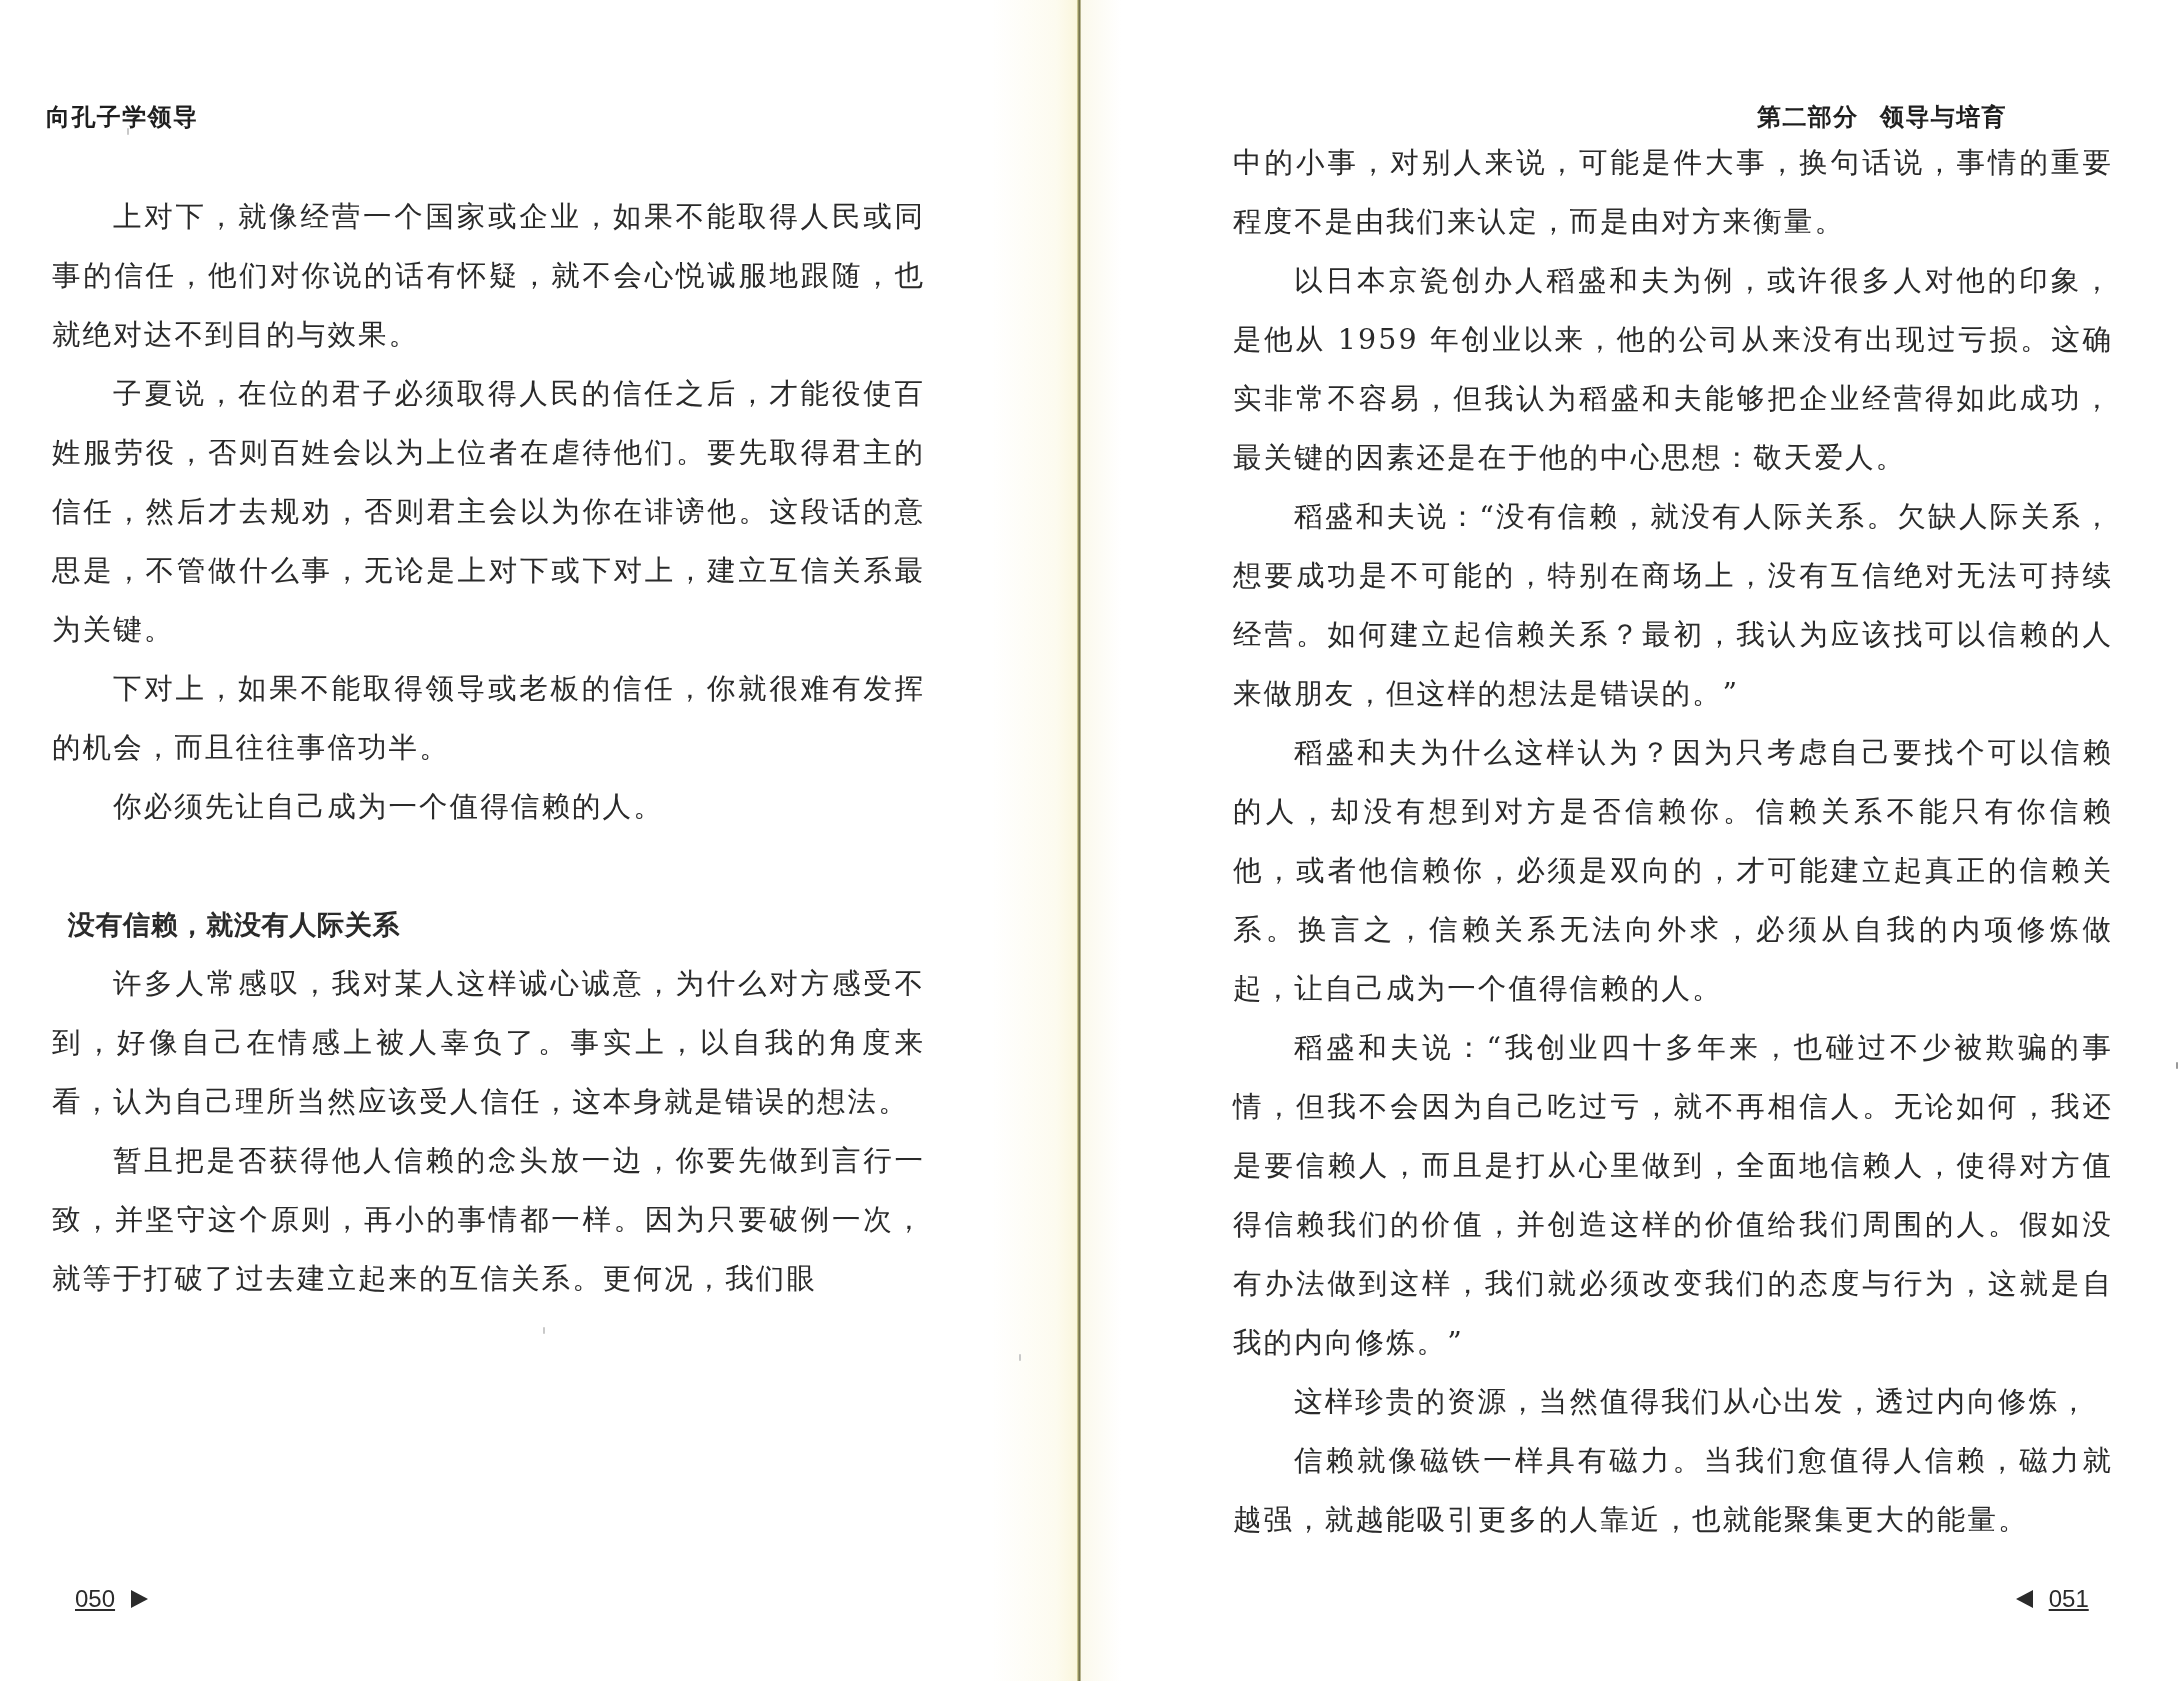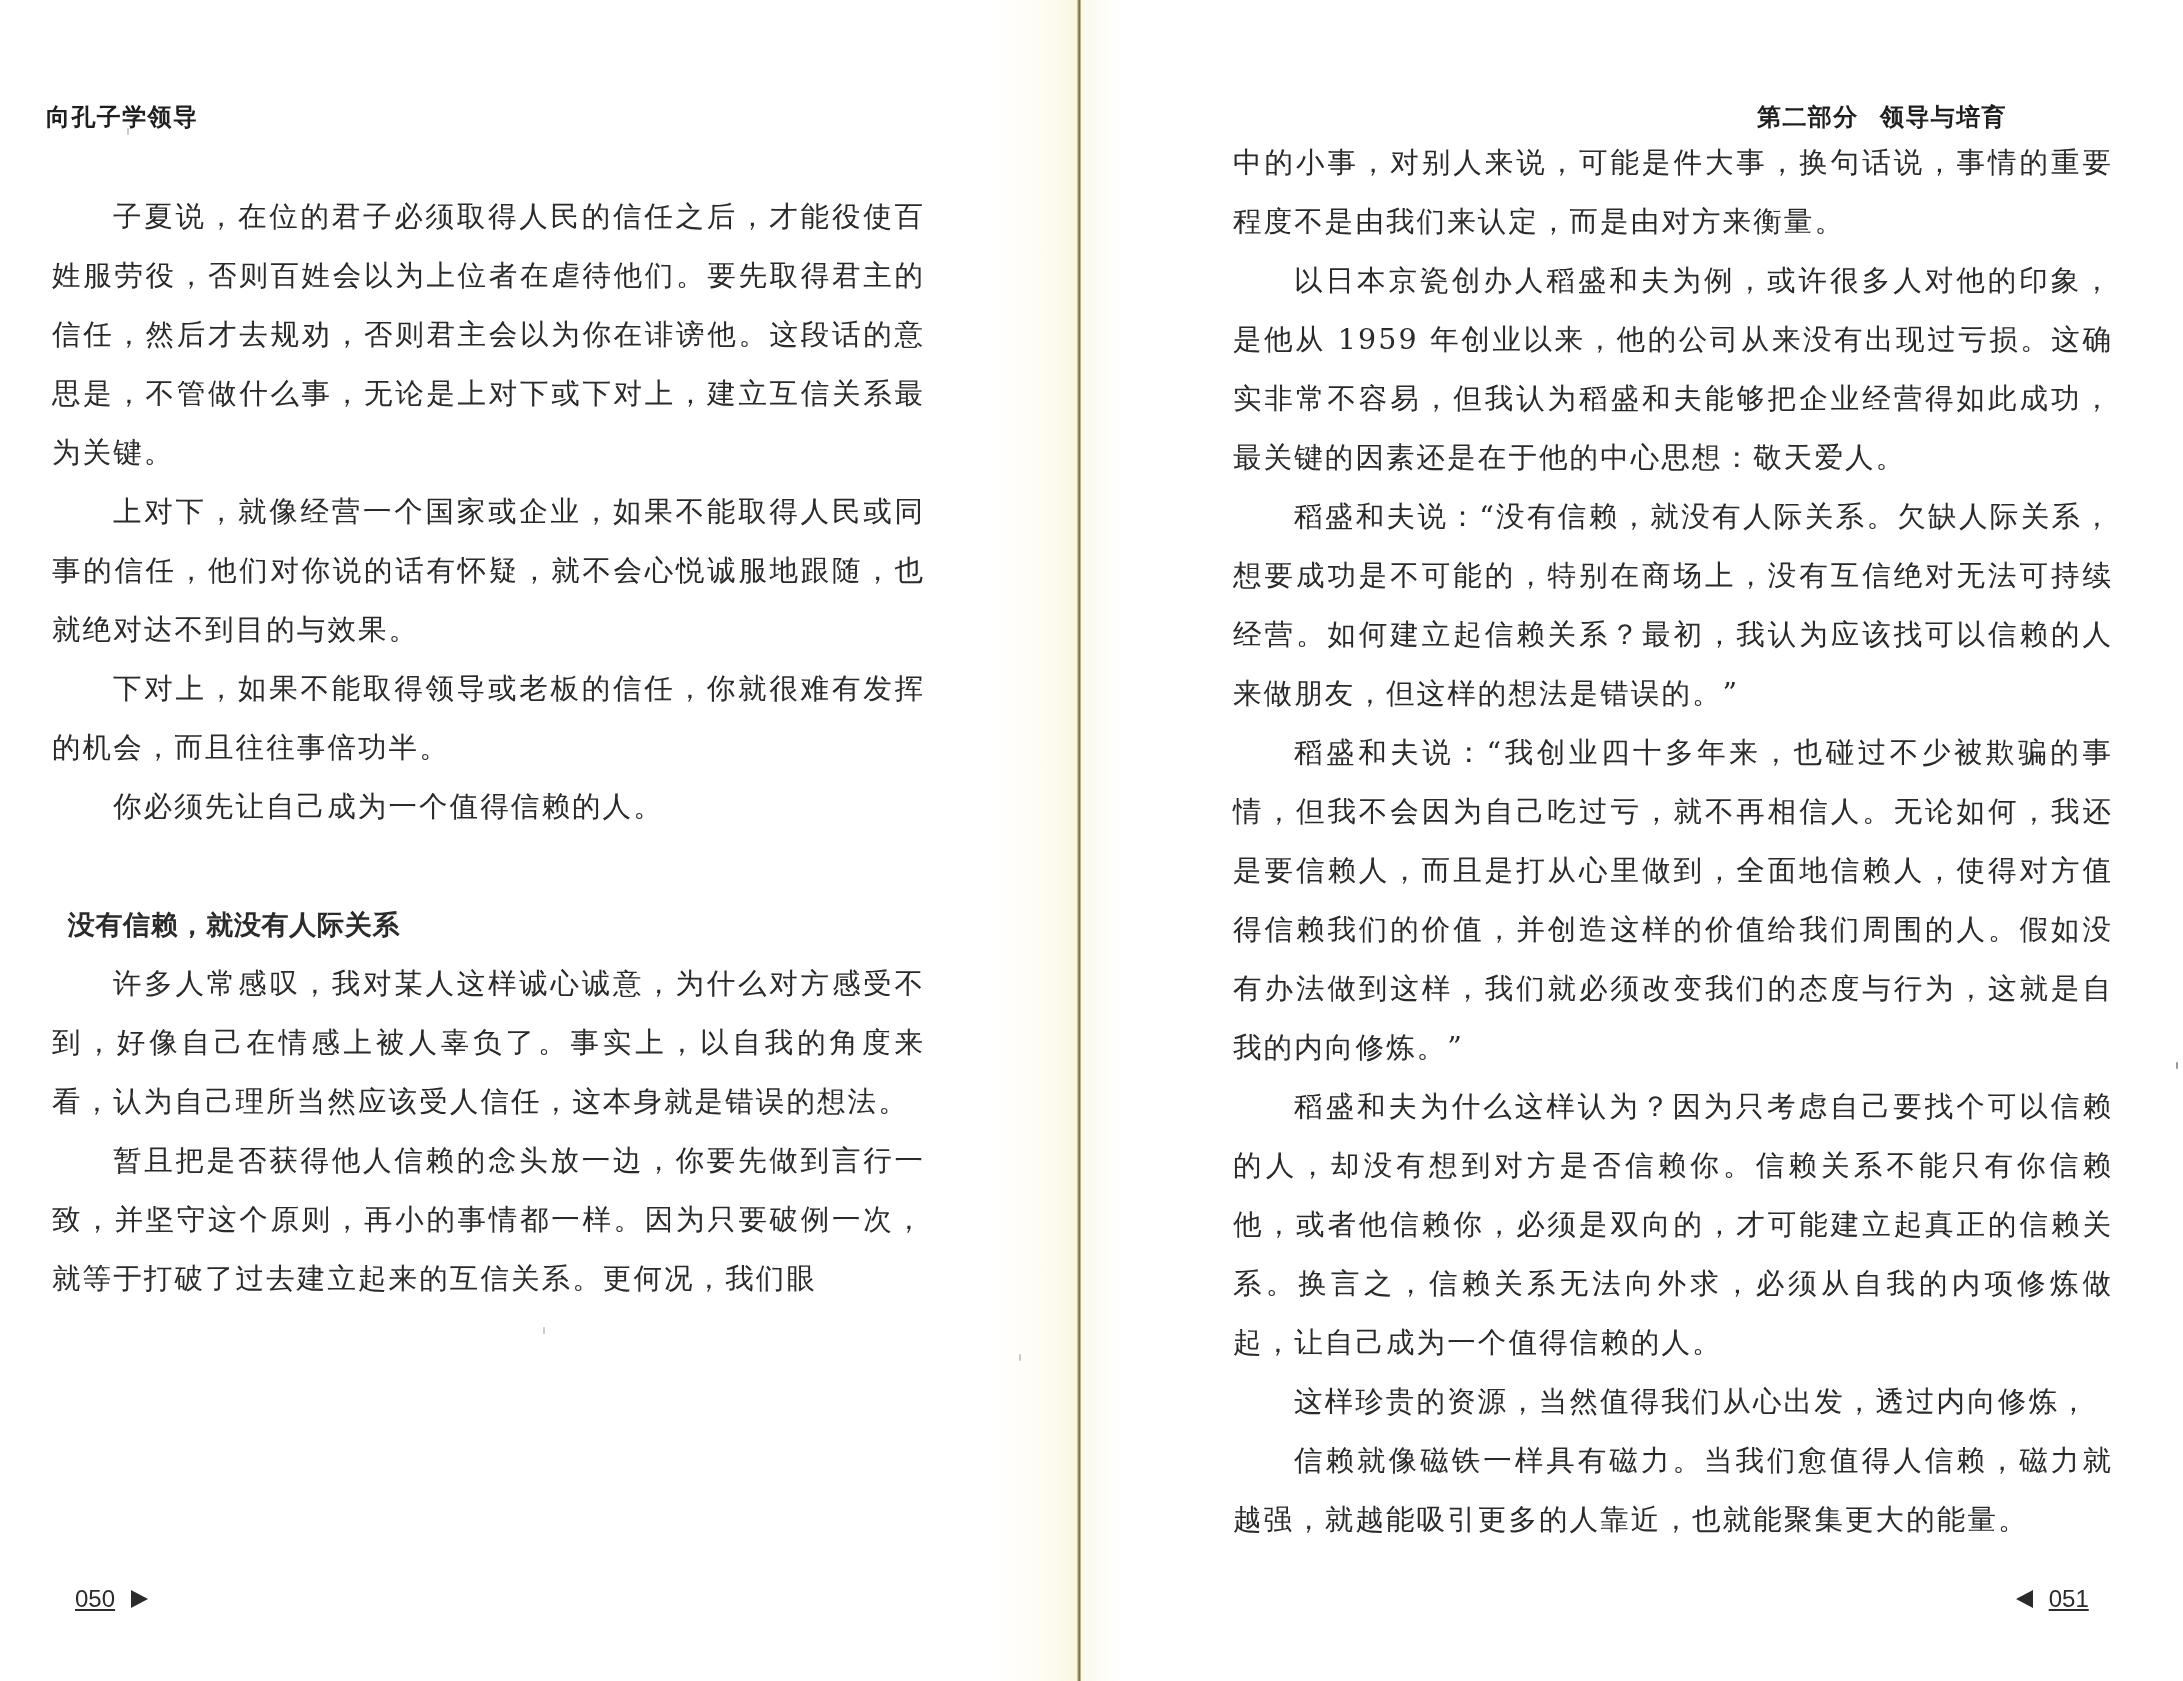--- a/index.html
+++ b/index.html
@@ -116,22 +116,22 @@
       border-radius: 1.4px;
     }
   </style>
 </head>
 <body>
 
 <div class="page page-left">
   <div class="running-head left">向孔子学领导</div>
 
   <div class="text-block left">
+    <p class="para">上对下，就像经营一个国家或企业，如果不能取得人民或同事的信任，他们对你说的话有怀疑，就不会心悦诚服地跟随，也就绝对达不到目的与效果。</p>
     <p class="para">子夏说，在位的君子必须取得人民的信任之后，才能役使百姓服劳役，否则百姓会以为上位者在虐待他们。要先取得君主的信任，然后才去规劝，否则君主会以为你在诽谤他。这段话的意思是，不管做什么事，无论是上对下或下对上，建立互信关系最为关键。</p>
-    <p class="para">上对下，就像经营一个国家或企业，如果不能取得人民或同事的信任，他们对你说的话有怀疑，就不会心悦诚服地跟随，也就绝对达不到目的与效果。</p>
     <p class="para">下对上，如果不能取得领导或老板的信任，你就很难有发挥的机会，而且往往事倍功半。</p>
     <p class="para">你必须先让自己成为一个值得信赖的人。</p>
     <h3 class="section-heading">没有信赖，就没有人际关系</h3>
     <p class="para">许多人常感叹，我对某人这样诚心诚意，为什么对方感受不到，好像自己在情感上被人辜负了。事实上，以自我的角度来看，认为自己理所当然应该受人信任，这本身就是错误的想法。</p>
     <p class="para">暂且把是否获得他人信赖的念头放一边，你要先做到言行一致，并坚守这个原则，再小的事情都一样。因为只要破例一次，就等于打破了过去建立起来的互信关系。更何况，我们眼</p>
   </div>
 
   <div class="folio left">
     <span>050</span>
     <span class="tri-right"></span>
@@ -154,18 +154,18 @@
     <span>051</span>
   </div>
 
   <span class="speck" style="left:1095px;top:1062px;background:#999;"></span>
 </div>
 
 <div class="text-block right">
   <p class="para cont">中的小事，对别人来说，可能是件大事，换句话说，事情的重要程度不是由我们来认定，而是由对方来衡量。</p>
   <p class="para">以日本京瓷创办人稻盛和夫为例，或许很多人对他的印象，是他从 1959 年创业以来，他的公司从来没有出现过亏损。这确实非常不容易，但我认为稻盛和夫能够把企业经营得如此成功，最关键的因素还是在于他的中心思想：敬天爱人。</p>
   <p class="para">稻盛和夫说：“没有信赖，就没有人际关系。欠缺人际关系，想要成功是不可能的，特别在商场上，没有互信绝对无法可持续经营。如何建立起信赖关系？最初，我认为应该找可以信赖的人来做朋友，但这样的想法是错误的。”</p>
+  <p class="para">稻盛和夫为什么这样认为？因为只考虑自己要找个可以信赖的人，却没有想到对方是否信赖你。信赖关系不能只有你信赖他，或者他信赖你，必须是双向的，才可能建立起真正的信赖关系。换言之，信赖关系无法向外求，必须从自我的内项修炼做起，让自己成为一个值得信赖的人。</p>
   <p class="para">稻盛和夫说：“我创业四十多年来，也碰过不少被欺骗的事情，但我不会因为自己吃过亏，就不再相信人。无论如何，我还是要信赖人，而且是打从心里做到，全面地信赖人，使得对方值得信赖我们的价值，并创造这样的价值给我们周围的人。假如没有办法做到这样，我们就必须改变我们的态度与行为，这就是自我的内向修炼。”</p>
-  <p class="para">稻盛和夫为什么这样认为？因为只考虑自己要找个可以信赖的人，却没有想到对方是否信赖你。信赖关系不能只有你信赖他，或者他信赖你，必须是双向的，才可能建立起真正的信赖关系。换言之，信赖关系无法向外求，必须从自我的内项修炼做起，让自己成为一个值得信赖的人。</p>
   <p class="para">这样珍贵的资源，当然值得我们从心出发，透过内向修炼，</p>
   <p class="para">信赖就像磁铁一样具有磁力。当我们愈值得人信赖，磁力就越强，就越能吸引更多的人靠近，也就能聚集更大的能量。</p>
 </div>
 
 
 </body></html>

